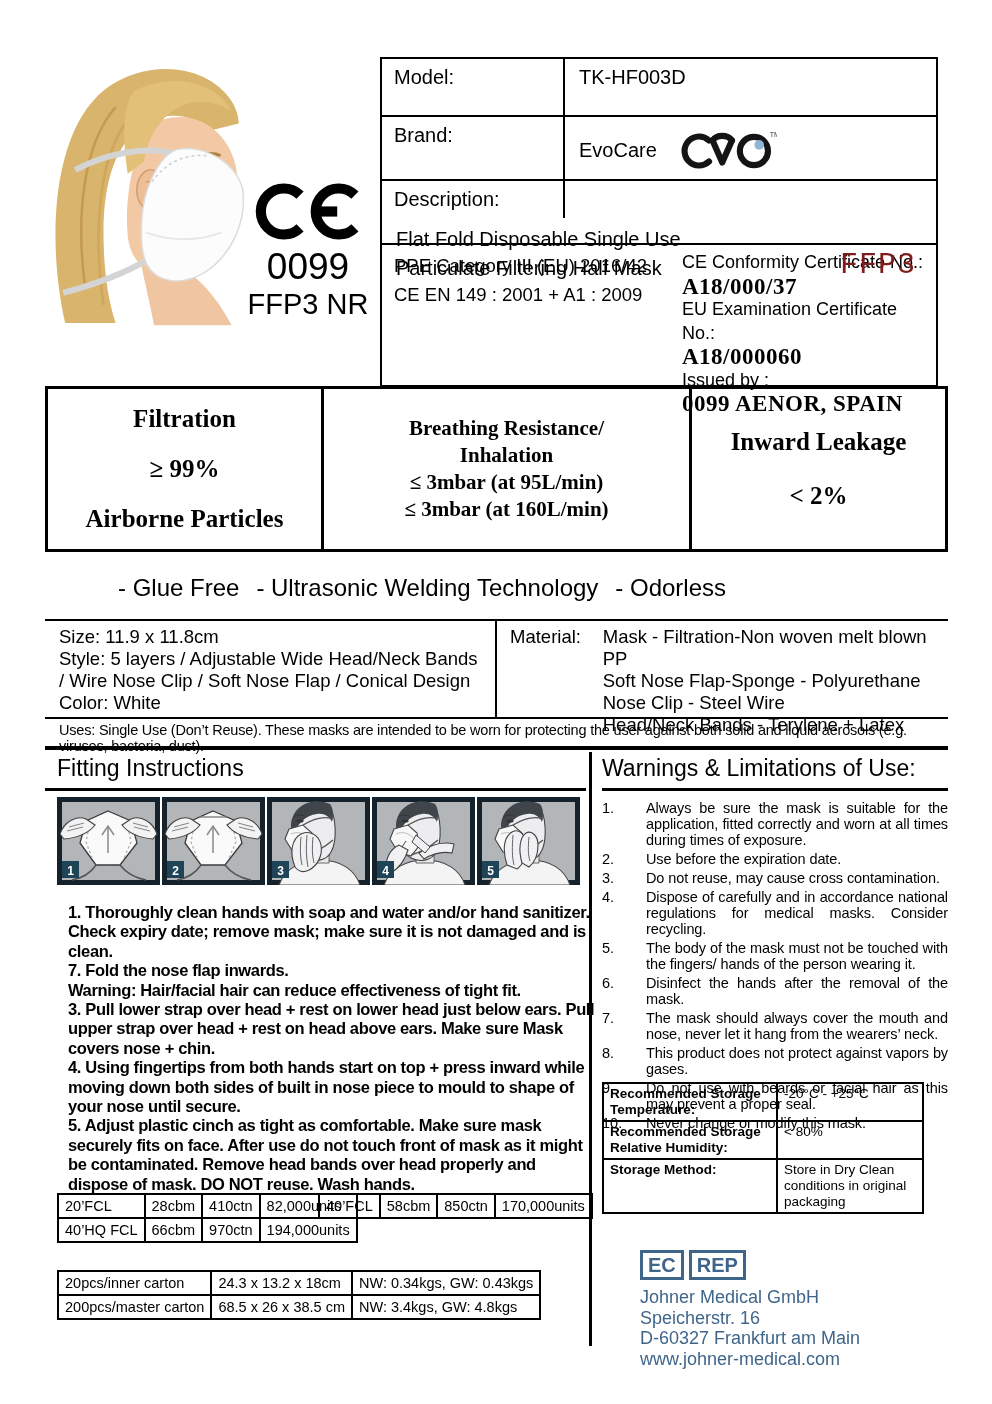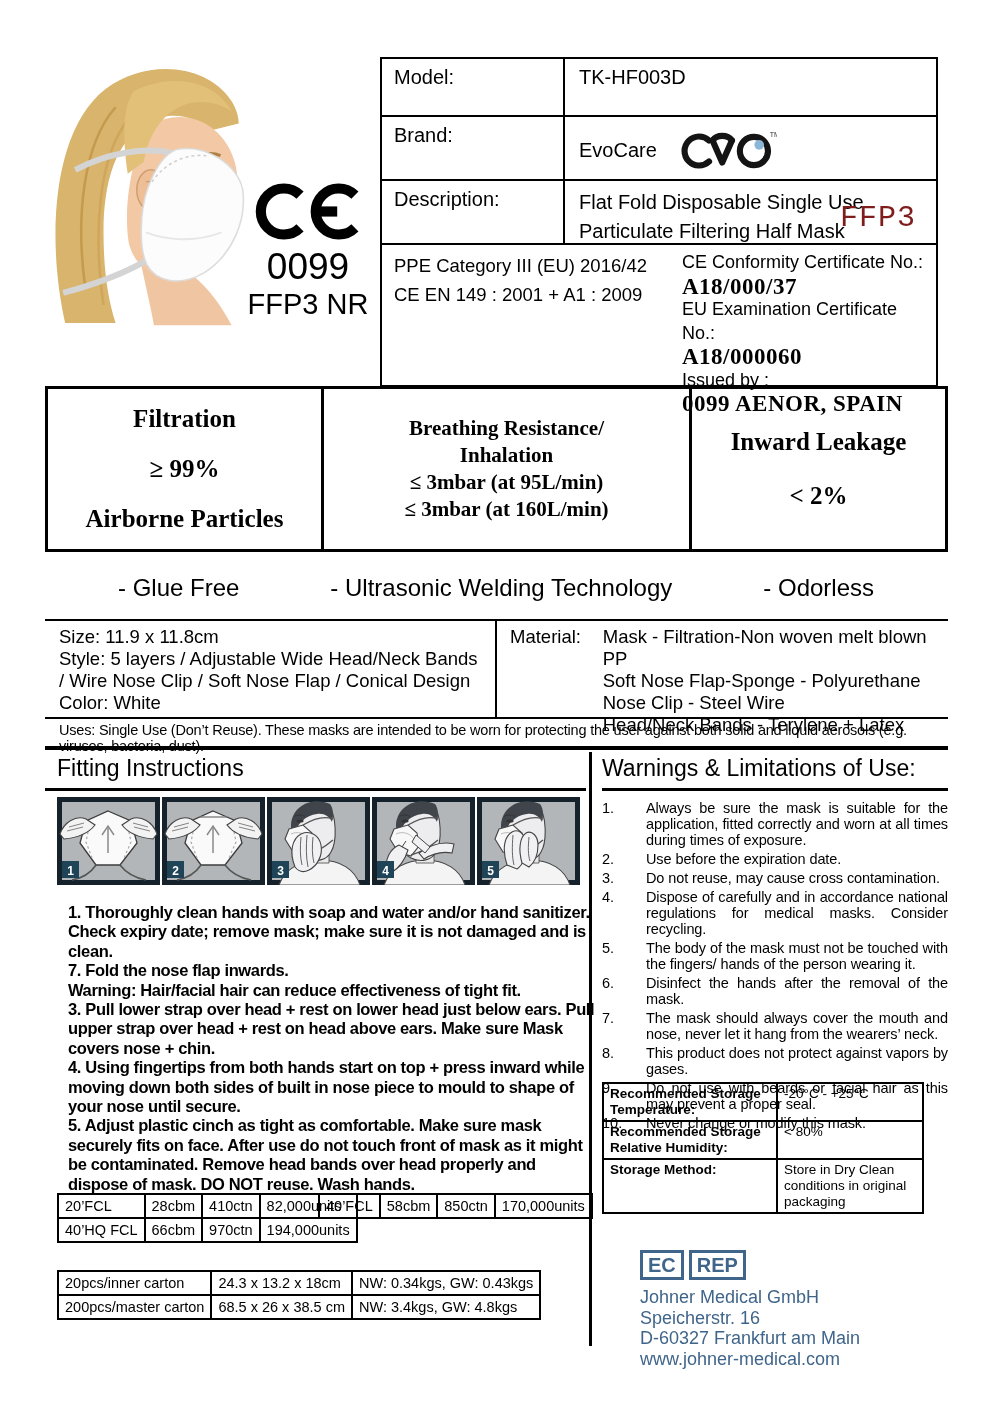--- a/index.html
+++ b/index.html
@@ -8,21 +8,21 @@
   .abs{position:absolute;}
 
   
   .itab{border:2px solid #000;}
   .itab-row{display:flex;border-bottom:2px solid #000;}
   .itab-row:last-child{border-bottom:none;}
   .itab-label{width:183px;border-right:2px solid #000;padding:7px 12px;font-size:20px;box-sizing:border-box;}
   .itab-value{flex:1;padding:7px 14px;font-size:20px;position:relative;box-sizing:border-box;}
   .row-model{height:56px;}
   .row-brand{height:62px;}
-  .row-desc{height:62px;}
+  .row-desc{height:62px;flex-direction:column;}
   .row-class{height:140px;}
   .brand-flex{display:flex;align-items:center;gap:14px;padding-top:12px;}
   .desc-line{line-height:29px;}
   .ffp3-badge{position:absolute;right:20px;bottom:8px;font-size:30px;color:#7f1d1d;letter-spacing:1px;font-family:Liberation Mono, monospace;}
   .class-flex{display:flex;}
   .class-left{width:262px;font-size:18.5px;line-height:29px;}
   .class-right{flex:1;padding-left:26px;font-size:18px;line-height:23.5px;}
   .cert-val{font-family:"Liberation Serif",serif;font-weight:bold;font-size:23px;letter-spacing:.5px;}
   .class-ce-line{display:flex;align-items:center;gap:10px;}
 
@@ -33,21 +33,21 @@
 
   
   .spec{display:flex;border:3px solid #000;height:166px;
         font-family:"Liberation Serif",serif;font-weight:bold;text-align:center;}
   .spec-cell{display:flex;flex-direction:column;justify-content:center;box-sizing:border-box;}
   .spec-c1{width:276px;border-right:3px solid #000;font-size:25px;gap:22px;}
   .spec-c2{width:368px;border-right:3px solid #000;font-size:21px;line-height:27px;}
   .spec-c3{flex:1;font-size:25px;gap:26px;}
 
   
-  .features{display:flex;justify-content:space-between;padding:0 118px 0 118px;font-size:24px;}
+  .features{display:flex;justify-content:flex-start;padding:0 118px 0 118px;font-size:24px;gap:17px;}
 
   
   .details{border-top:2px solid #000;border-bottom:2px solid #000;display:flex;height:96px;}
   .det-left{width:452px;border-right:2px solid #000;padding:5px 0 0 14px;box-sizing:border-box;
             font-size:18.5px;line-height:22px;}
   .det-right{flex:1;display:flex;padding:5px 0 0 13px;box-sizing:border-box;font-size:18.5px;line-height:22px;}
   .mat-label{width:95px;}
   .uses{border-bottom:4px solid #000;height:24px;padding:3px 0 0 14px;font-size:14.5px;letter-spacing:-.2px;}
 
   

